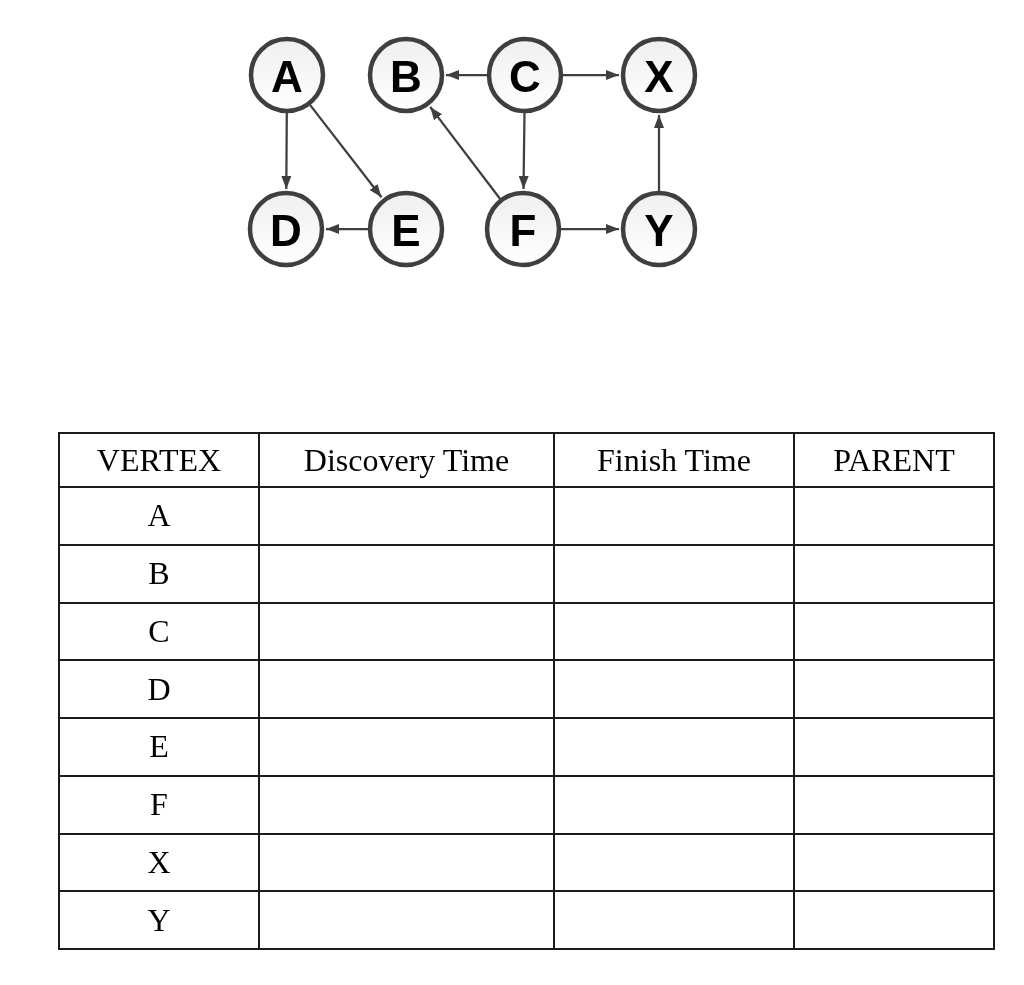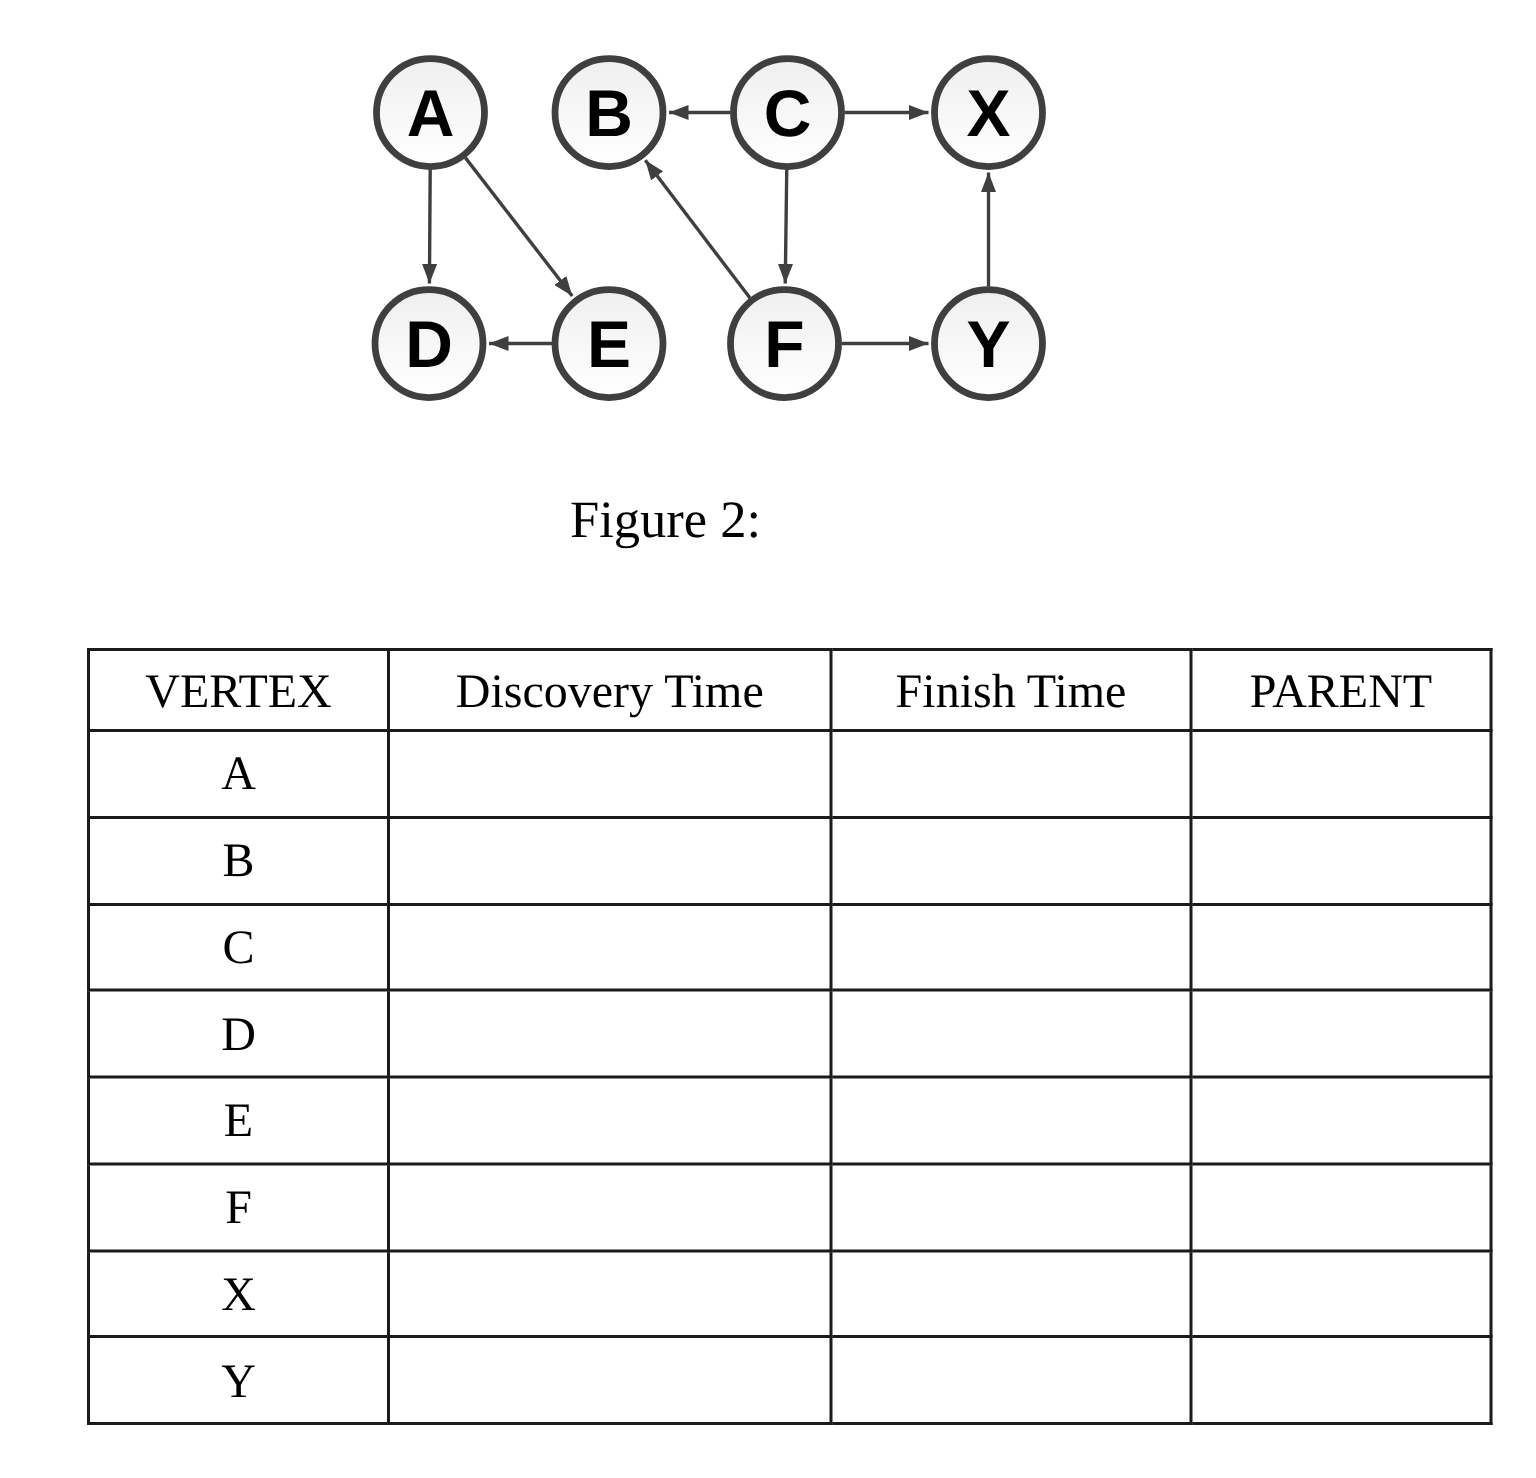--- a/index.html
+++ b/index.html
@@ -115,21 +115,20 @@
           <circle cx="523" cy="229" r="36" class="node-circle"></circle>
           <text x="523" y="230" class="node-label" fill="#000000">F</text>
         </g>
         <g>
           <circle cx="659" cy="229" r="36" class="node-circle"></circle>
           <text x="659" y="230" class="node-label" fill="#000000">Y</text>
         </g>
       </g>
   </svg>
 
-  <div class="figure-caption">Figure 2:</div>
 
   <table class="dfs-table">
     <colgroup>
       <col style="width:200px">
       <col style="width:295px">
       <col style="width:240px">
       <col style="width:200px">
     </colgroup>
     <thead>
       <tr id="header-row">

